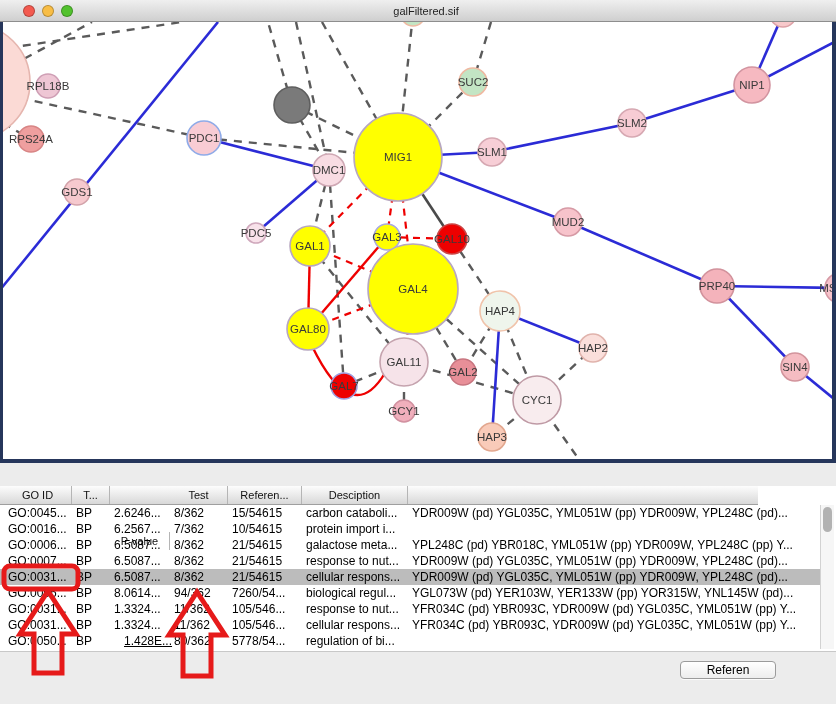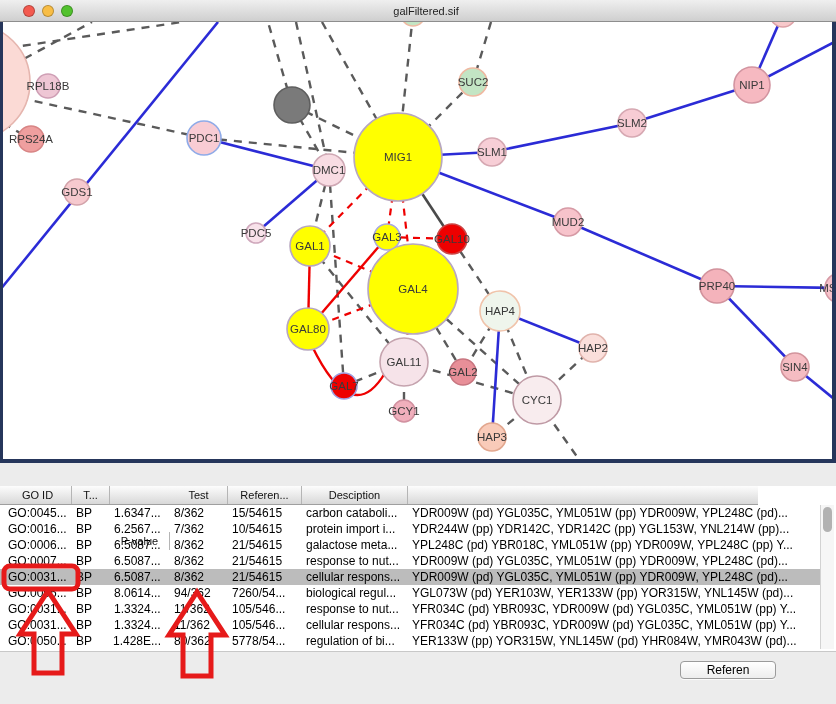--- a/index.html
+++ b/index.html
@@ -255,34 +255,33 @@
         <div class="hcell" style="left: 72px; width: 38px;">T...</div>
         <div class="hcell" style="left: 110px; width: 60px; margin-top: 46px;">P-value</div>
         <div class="hcell" style="left: 170px; width: 58px;">Test</div>
         <div class="hcell" style="left: 228px; width: 74px; text-align: center;">Referen...</div>
         <div class="hcell" style="left: 302px; width: 106px;">Desciption</div>
       </div>
     <div class="noa-body" id="noa-body">
         <div class="trow">
           <span class="tcell" style="left: 4px; width: 68px;">GO:0045...</span>
           <span class="tcell" style="left: 72px; width: 38px;">BP</span>
-          <span class="tcell" style="left: 110px; width: 60px;">1.6347...</span>
+          <span class="tcell" style="left: 110px; width: 60px;">2.6246...</span>
           <span class="tcell" style="left: 170px; width: 58px;">8/362</span>
           <span class="tcell" style="left: 228px; width: 74px;">15/54615</span>
           <span class="tcell" style="left: 302px; width: 106px;">carbon cataboli...</span>
           <span class="tcell" style="left: 408px; width: 412px;">YDR009W (pd) YGL035C, YML051W (pp) YDR009W, YPL248C (pd)...</span>
         </div>
         <div class="trow">
           <span class="tcell" style="left: 4px; width: 68px;">GO:0016...</span>
           <span class="tcell" style="left: 72px; width: 38px;">BP</span>
           <span class="tcell" style="left: 110px; width: 60px;">6.2567...</span>
           <span class="tcell" style="left: 170px; width: 58px;">7/362</span>
           <span class="tcell" style="left: 228px; width: 74px;">10/54615</span>
           <span class="tcell" style="left: 302px; width: 106px;">protein import i...</span>
-          <span class="tcell" style="left: 408px; width: 412px;">YDR244W (pp) YDR142C, YDR142C (pp) YGL153W, YNL214W (pp)...</span>
         </div>
         <div class="trow">
           <span class="tcell" style="left: 4px; width: 68px;">GO:0006...</span>
           <span class="tcell" style="left: 72px; width: 38px;">BP</span>
           <span class="tcell" style="left: 110px; width: 60px;">6.5087...</span>
           <span class="tcell" style="left: 170px; width: 58px;">8/362</span>
           <span class="tcell" style="left: 228px; width: 74px;">21/54615</span>
           <span class="tcell" style="left: 302px; width: 106px;">galactose meta...</span>
           <span class="tcell" style="left: 408px; width: 412px;">YPL248C (pd) YBR018C, YML051W (pp) YDR009W, YPL248C (pp) Y...</span>
         </div>
@@ -327,25 +326,24 @@
           <span class="tcell" style="left: 72px; width: 38px;">BP</span>
           <span class="tcell" style="left: 110px; width: 60px;">1.3324...</span>
           <span class="tcell" style="left: 170px; width: 58px;">11/362</span>
           <span class="tcell" style="left: 228px; width: 74px;">105/546...</span>
           <span class="tcell" style="left: 302px; width: 106px;">cellular respons...</span>
           <span class="tcell" style="left: 408px; width: 412px;">YFR034C (pd) YBR093C, YDR009W (pd) YGL035C, YML051W (pp) Y...</span>
         </div>
         <div class="trow">
           <span class="tcell" style="left: 4px; width: 68px;">GO:0050...</span>
           <span class="tcell" style="left: 72px; width: 38px;">BP</span>
-          <span class="tcell" style="left: 109px; width: 60px;">1.428E...</span>
+          <span class="tcell" style="left: 120px; width: 60px; text-decoration: underline;">1.428E...</span>
           <span class="tcell" style="left: 170px; width: 58px;">80/362</span>
           <span class="tcell" style="left: 228px; width: 74px;">5778/54...</span>
           <span class="tcell" style="left: 302px; width: 106px;">regulation of bi...</span>
-          <span class="tcell" style="left: 408px; width: 412px;">YER133W (pp) YOR315W, YNL145W (pd) YHR084W, YMR043W (pd)...</span>
         </div>
       </div>
     <div class="noa-scrollbar">
       <div class="noa-thumb"></div>
     </div>
   </div>
 
   <button class="btn btn-cancel">Referen</button>
 </div>
 

